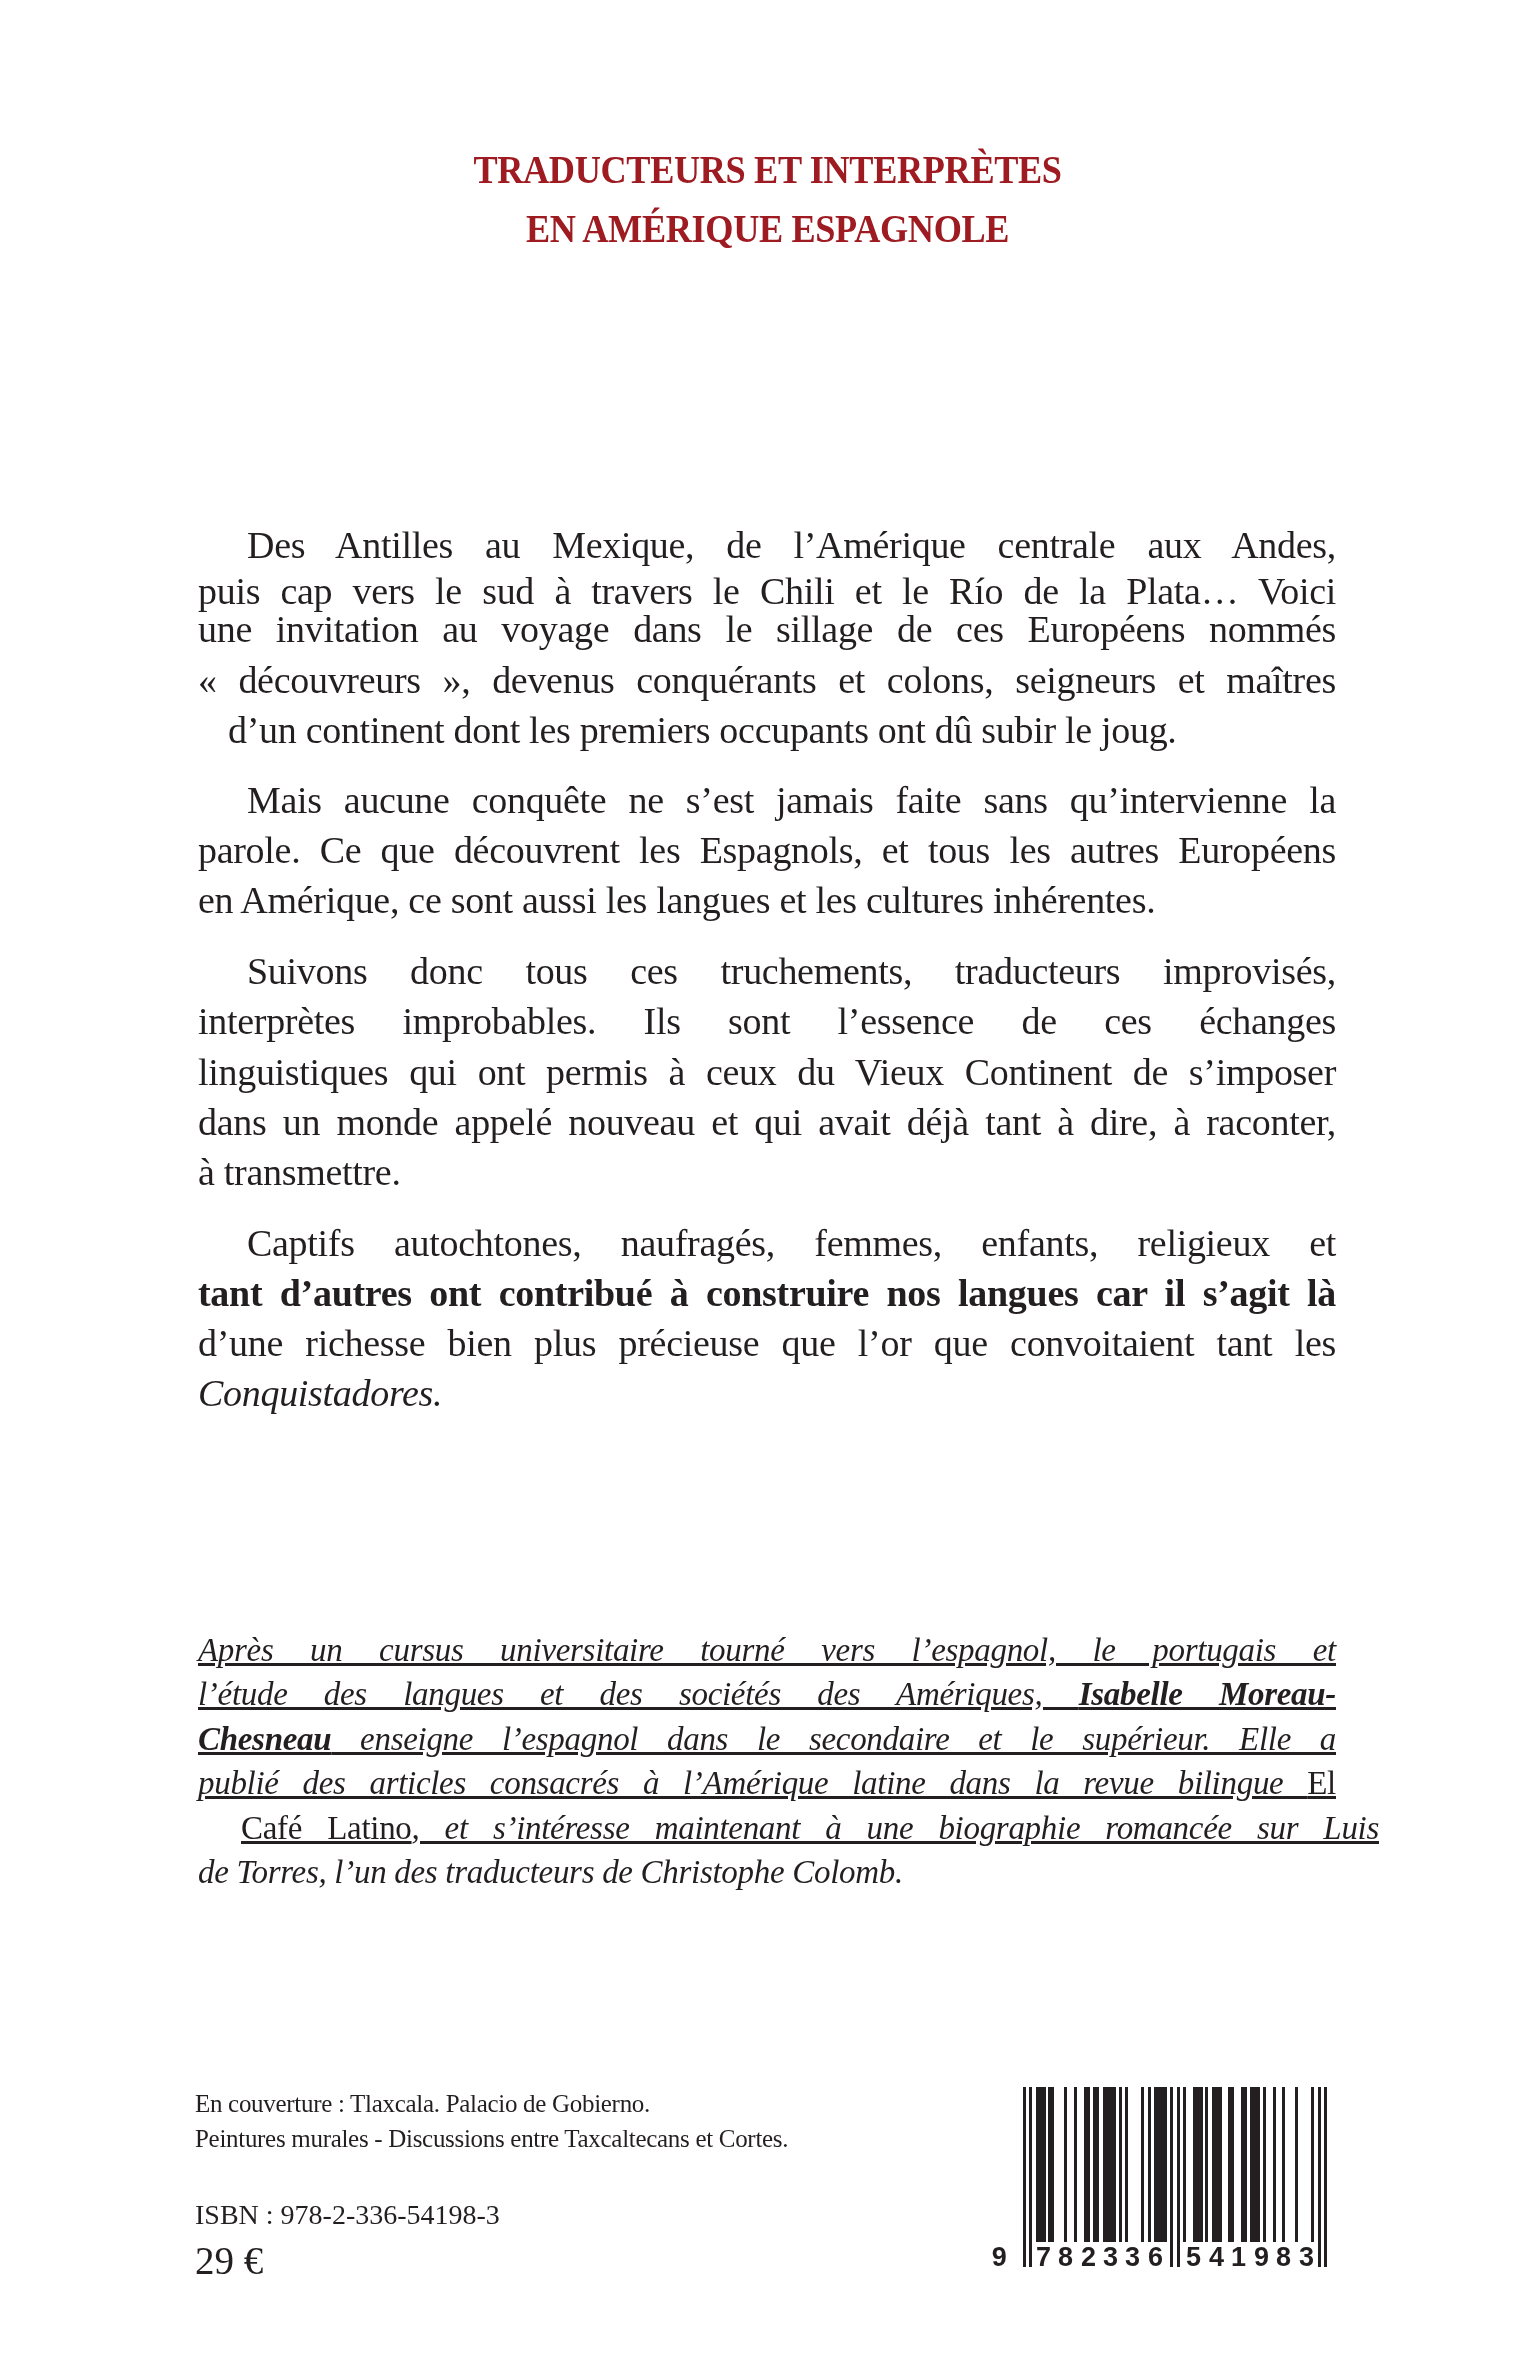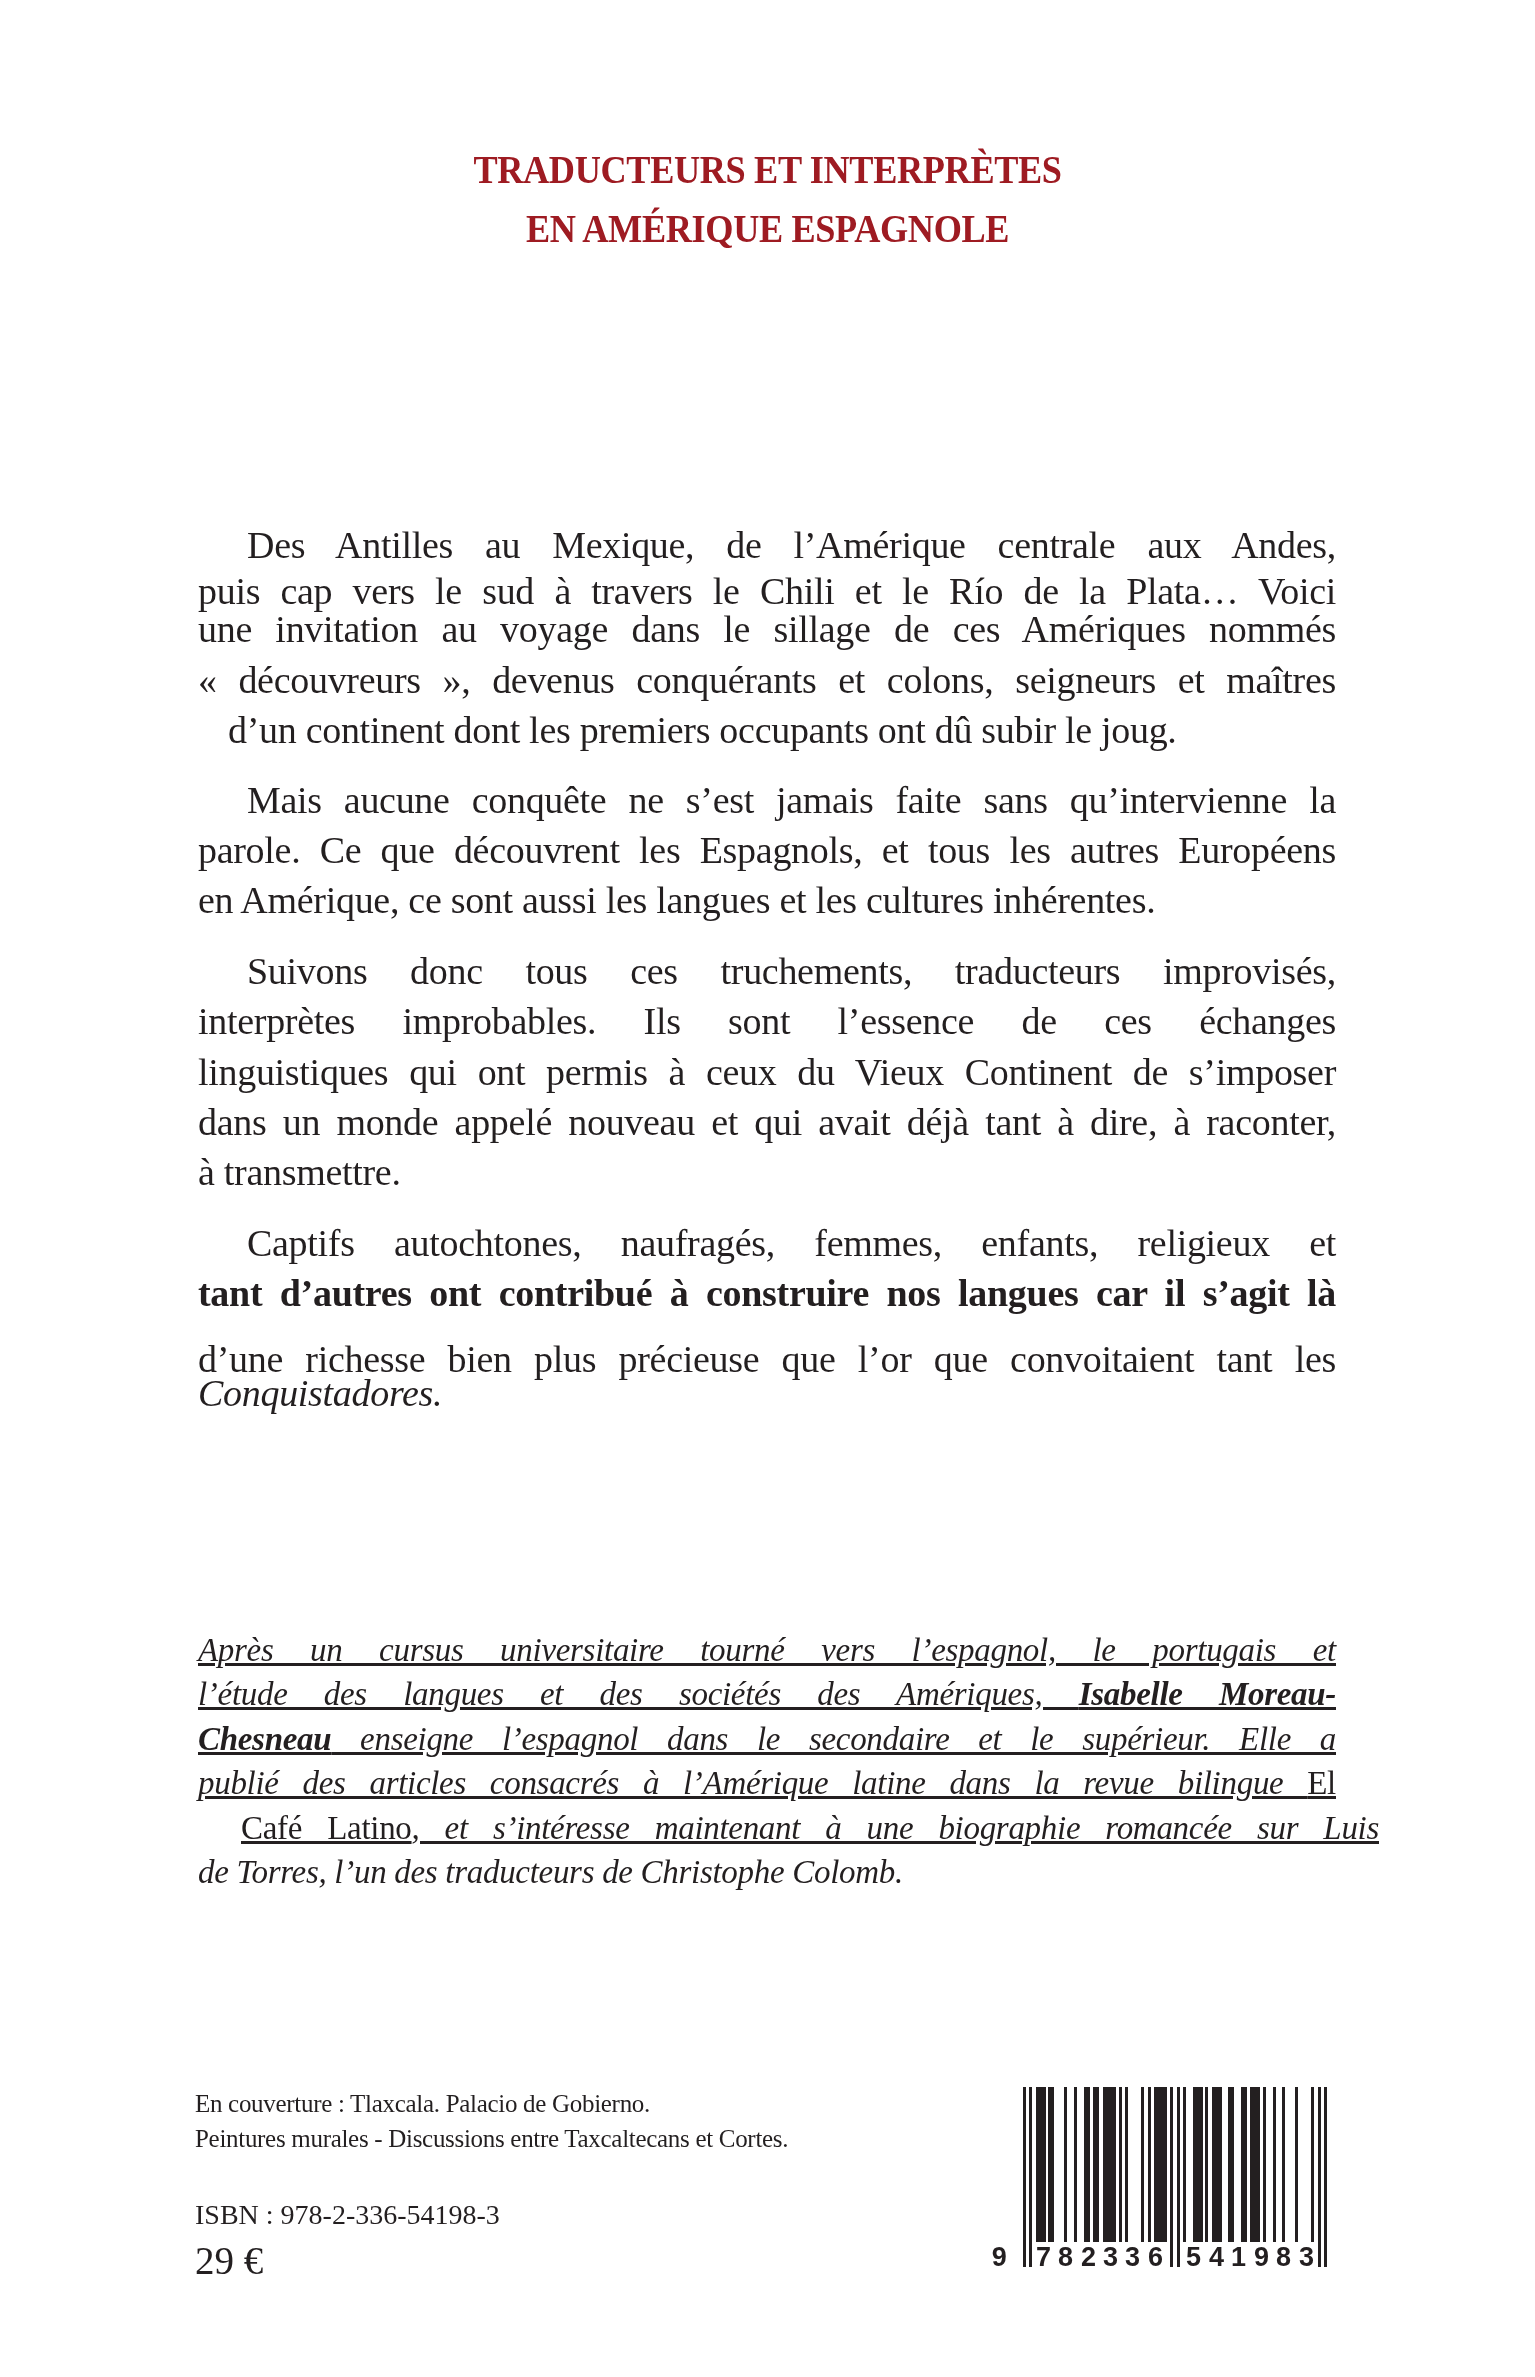--- a/index.html
+++ b/index.html
@@ -22,21 +22,21 @@
 </style>
 </head>
 <body>
 
 <div class="abs title" style="top:148px;">TRADUCTEURS ET INTERPRÈTES</div>
 <div class="abs title" style="top:207px;">EN AMÉRIQUE ESPAGNOLE</div>
 
 <div>
   <div class="abs line justify indent" style="top:524px;">Des Antilles au Mexique, de l’Amérique centrale aux Andes,</div>
   <div class="abs line justify" style="top:558px;margin-top:12px;">puis cap vers le sud à travers le Chili et le Río de la Plata… Voici</div>
-  <div class="abs line justify" style="top:608px;">une invitation au voyage dans le sillage de ces Amériques nommés</div>
+  <div class="abs line justify" style="top:608px;">une invitation au voyage dans le sillage de ces Européens nommés</div>
   <div class="abs line justify" style="top:659px;">« découvreurs », devenus conquérants et colons, seigneurs et maîtres</div>
   <div class="abs line" style="top:709px;margin-left:30px;">d’un continent dont les premiers occupants ont dû subir le joug.</div>
 </div>
 
 <div>
   <div class="abs line justify indent" style="top:779px;">Mais aucune conquête ne s’est jamais faite sans qu’intervienne la</div>
   <div class="abs line justify" style="top:829px;">parole. Ce que découvrent les Espagnols, et tous les autres Européens</div>
   <div class="abs line" style="top:879px;">en Amérique, ce sont aussi les langues et les cultures inhérentes.</div>
 </div>
 
@@ -44,21 +44,21 @@
   <div class="abs line justify indent" style="top:950px;">Suivons donc tous ces truchements, traducteurs improvisés,</div>
   <div class="abs line justify" style="top:1000px;">interprètes improbables. Ils sont l’essence de ces échanges</div>
   <div class="abs line justify" style="top:1051px;">linguistiques qui ont permis à ceux du Vieux Continent de s’imposer</div>
   <div class="abs line justify" style="top:1101px;">dans un monde appelé nouveau et qui avait déjà tant à dire, à raconter,</div>
   <div class="abs line" style="top:1151px;">à transmettre.</div>
 </div>
 
 <div>
   <div class="abs line justify indent" style="top:1222px;">Captifs autochtones, naufragés, femmes, enfants, religieux et</div>
   <div class="abs line justify" style="top:1272px;font-weight:bold;">tant d’autres ont contribué à construire nos langues car il s’agit là</div>
-  <div class="abs line justify" style="top:1322px;margin-top:16px;">d’une richesse bien plus précieuse que l’or que convoitaient tant les</div>
+  <div class="abs line justify" style="top:1322px;">d’une richesse bien plus précieuse que l’or que convoitaient tant les</div>
   <div class="abs line" style="top:1372px; font-style:italic;">Conquistadores.</div>
 </div>
 
 <div>
   <div class="abs bio justify" style="top:1632px;">Après un cursus universitaire tourné vers l’espagnol, le portugais et</div>
   <div class="abs bio justify" style="top:1676px;"><span>l’étude des langues et des sociétés des Amériques, </span><span class="bold">Isabelle Moreau-</span></div>
   <div class="abs bio justify" style="top:1721px;"><span class="bold">Chesneau</span><span> enseigne l’espagnol dans le secondaire et le supérieur. Elle a</span></div>
   <div class="abs bio justify" style="top:1765px;"><span>publié des articles consacrés à l’Amérique latine dans la revue bilingue </span><span class="upright">El</span></div>
   <div class="abs bio justify" style="top:1810px;margin-left:43px;"><span class="upright">Café Latino</span><span>, et s’intéresse maintenant à une biographie romancée sur Luis</span></div>
   <div class="abs bio" style="top:1854px;">de Torres, l’un des traducteurs de Christophe Colomb.</div>

